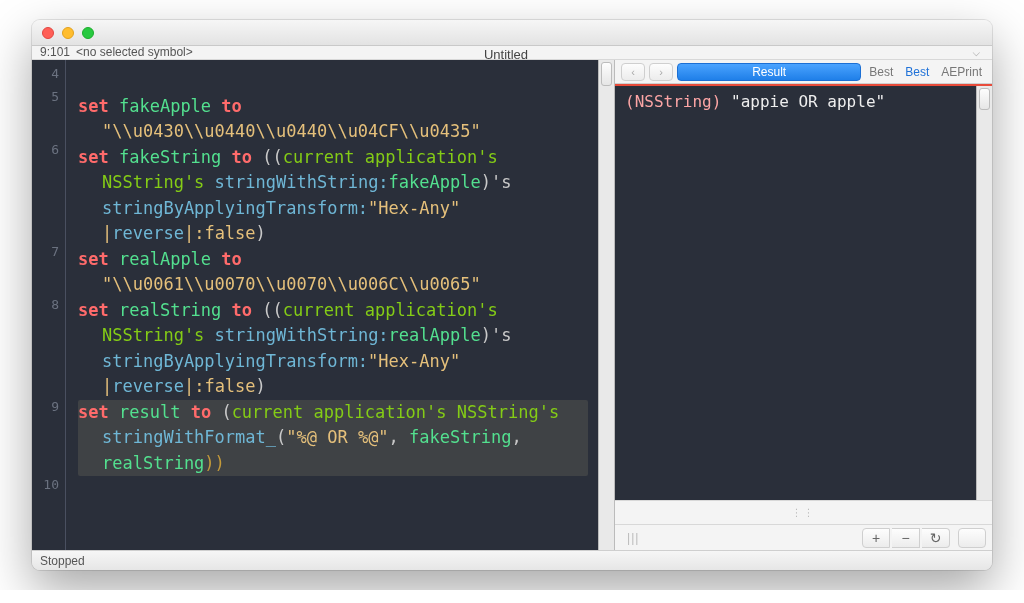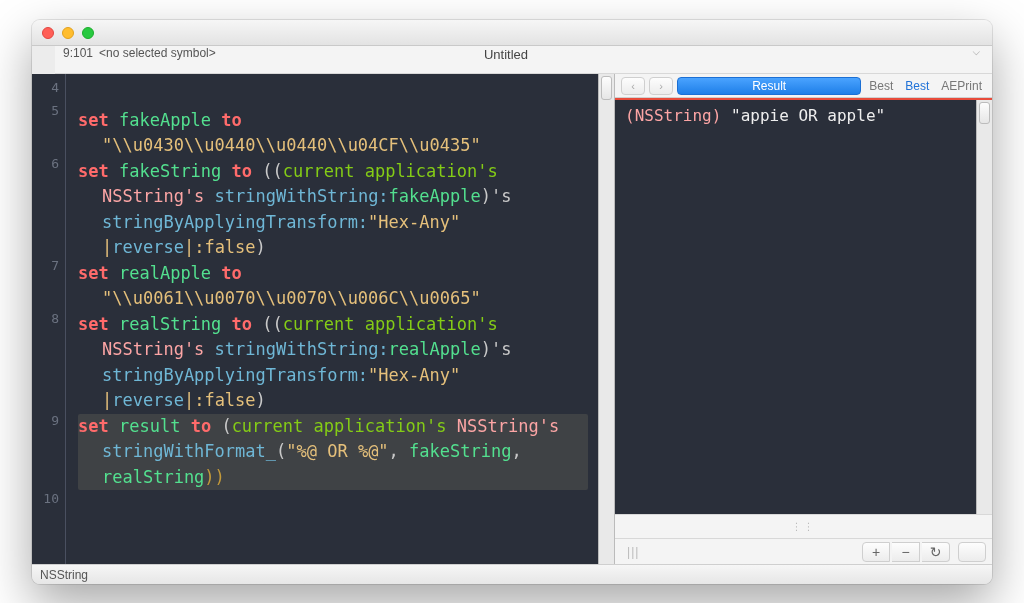--- a/index.html
+++ b/index.html
@@ -35,30 +35,29 @@
   .title {
     position: absolute;
     left: 0; right: 12px;
     text-align: center;
     font-size: 13px;
     color: #444;
     pointer-events: none;
     margin-top: 44px;
   }
   .breadcrumb-bar {
-    height: 28px;
+    height: 14px;
     background: #f4f4f4;
     border-bottom: 1px solid #d8d8d8;
     display: flex;
-    align-items: flex-start;
+    align-items: flex-end;
     padding: 0 8px;
     font-size: 12px;
     color: #555;
     gap: 6px;
-    margin-left: 23px;
   }
   .breadcrumb-bar .chev { color: #aaa; font-size: 10px; margin-left: auto; padding: 0 4px;}
   .content {
     display: flex;
     height: 490px;
   }
   .editor-panel {
     flex: 1.05;
     display: flex;
     background: #2a2f3a;
@@ -93,21 +92,21 @@
     overflow: hidden;
     position: relative;
   }
   .code .line { white-space: pre-wrap; word-break: break-word; text-indent: -24px; padding-left: 24px;}
   .line.highlight { background: rgba(120,120,100,0.28); border-radius: 2px;}
   .kw-set { color: #ff6b6b; font-weight: bold; }
   .kw-to  { color: #ff6b6b; font-weight: bold; }
   .ident  { color: #53e08f; }
   .method { color: #6fb7d6; }
   .str    { color: #e5c07b; }
-  .class  { color: #fca5a5; margin-top: 39px; }
+  .class  { color: #84cc16; margin-top: 39px; }
   .punct  { color: #c49a3a; }
   .cap    { color: #84cc16; }
   .false  { color: #e5c07b; }
   .pipe   { color: #e5c07b;}
   .paren  { color: #c9c9c9;}
   .edit-scroll {
     width: 16px;
     background: #e9e9e9;
     border-left: 1px solid #bbb;
     display: flex;
@@ -317,16 +316,16 @@
         <div class="icon-btn last">
             <span>↻</span>
           </div>
         <div class="icon-btn single"></div>
       </div>
     </div>
 
   </div>
 
   <div class="statusbar">
-    <span>NSString</span>
+    <span>Stopped</span>
   </div>
 
 </div>
 
 </body></html>

